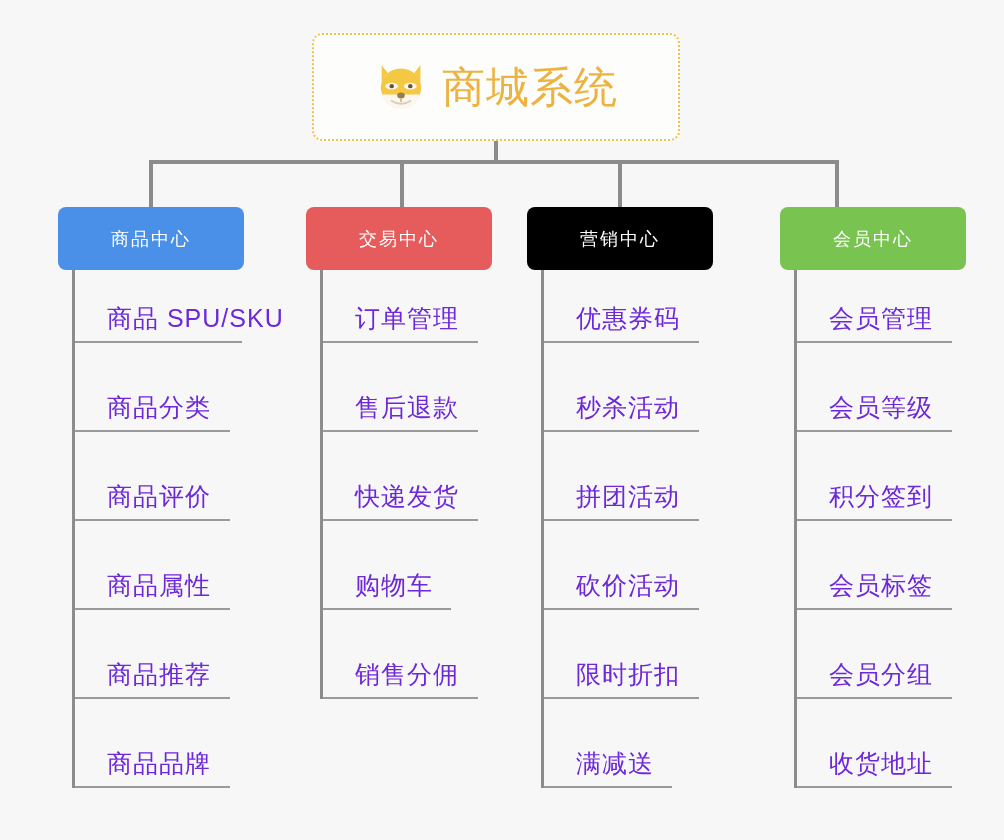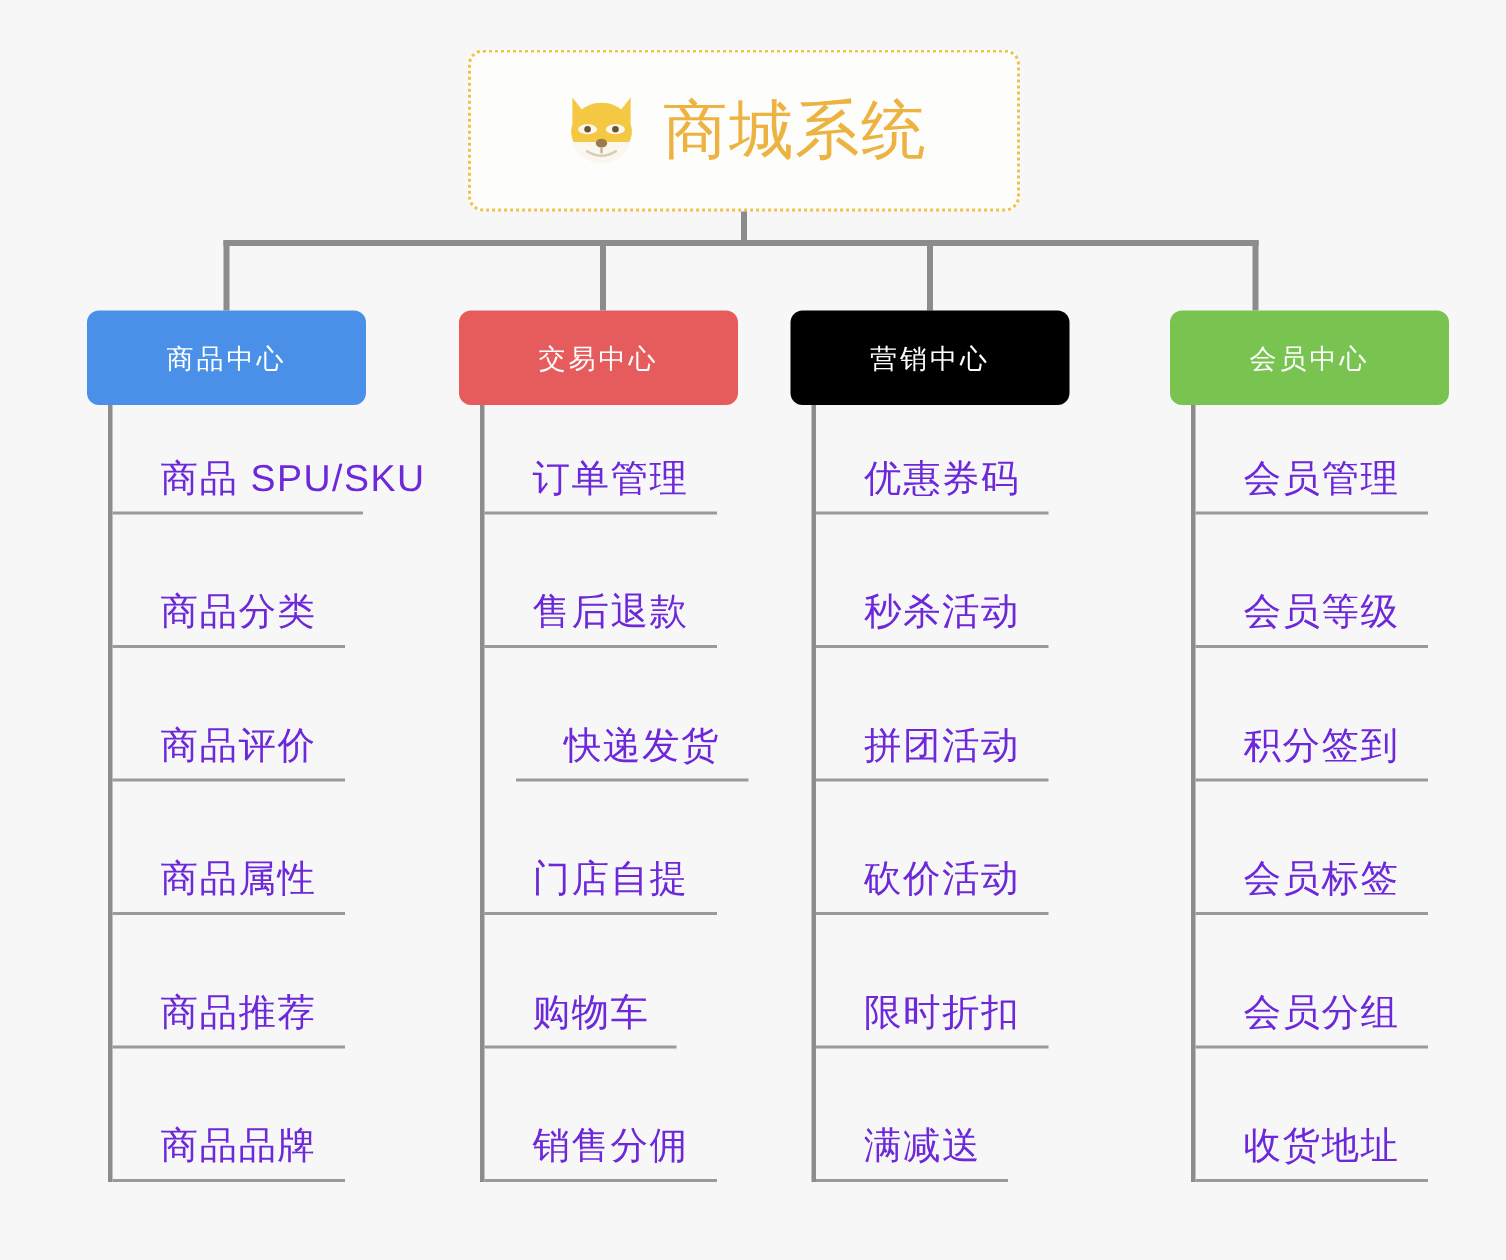--- a/index.html
+++ b/index.html
@@ -159,25 +159,22 @@
     <div class="cat-header" style="background:#e65c5c; width:186px;">
       <span>交易中心</span>
     </div>
     <div class="branch" style="width:155px;">
       <div class="leaf" style="width:155px;">
         <span class="leaf-label">订单管理</span>
       </div>
       <div class="leaf" style="width:155px;">
         <span class="leaf-label">售后退款</span>
       </div>
-      <div class="leaf" style="width:155px;margin-left:21px;">
+      <div class="leaf" style="width:155px;">
         <span class="leaf-label">快递发货</span>
-      </div>
-      <div class="leaf" style="width:155px;">
-        <span class="leaf-label">门店自提</span>
       </div>
       <div class="leaf" style="width:128px;">
         <span class="leaf-label">购物车</span>
       </div>
       <div class="leaf" style="width:155px;">
         <span class="leaf-label">销售分佣</span>
       </div>
     </div>
   </div>
 

